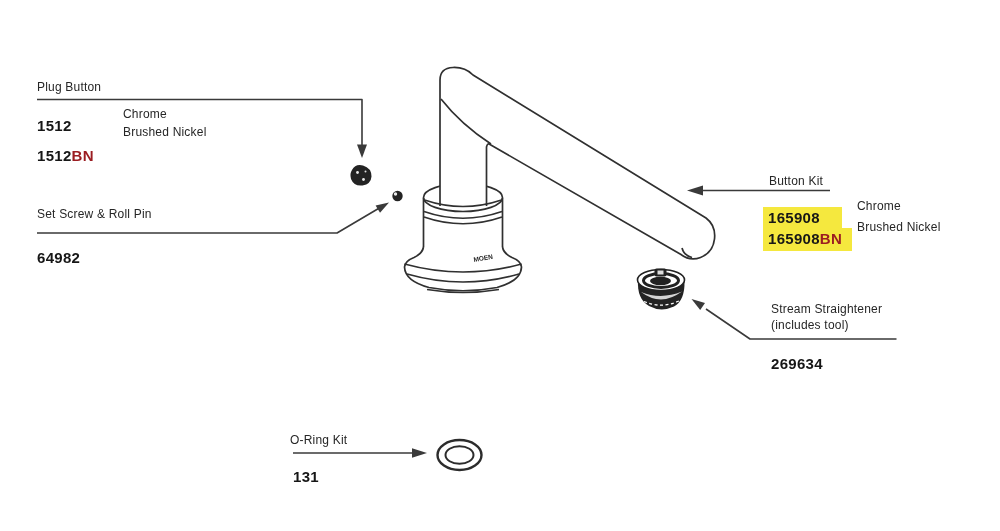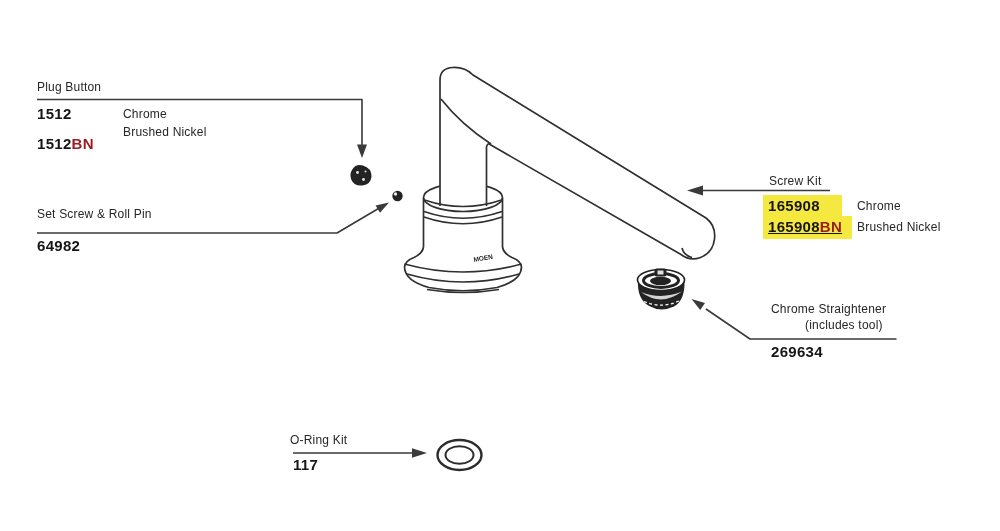--- a/index.html
+++ b/index.html
@@ -5,25 +5,25 @@
 <style>
   html,body{margin:0;padding:0;background:#fff;}
   .stage{
     position:relative;width:1000px;height:531px;overflow:hidden;
     background:var(--c-background,#fff);
     font-family:"Liberation Sans",sans-serif;
   }
   .stage svg{position:absolute;left:0;top:0;z-index:0;}
   .txt{position:absolute;z-index:1;white-space:nowrap;text-align:right;}
   .lbl{font-size:12px;line-height:1.15;letter-spacing:.2px;color:var(--c-text,#262626);}
-  .pn{font-size:15px;line-height:1.1;font-weight:700;letter-spacing:.3px;color:var(--c-number,#161616);}
+  .pn{font-size:15px;line-height:1.1;font-weight:700;letter-spacing:.3px;color:var(--c-number,#161616);margin-top:12px;}
   .suffix{color:var(--c-suffix,#9b1d22);}
   .hl{background:var(--c-highlight,#f5e83e);display:inline-block;}
   .hl1{padding:3px 22px 3px 5px;}
-  .hl2{padding:3px 10px 3px 5px;text-decoration:underline;}
+  .hl2{padding:3px 10px 3px 5px;}
   
   .ln{stroke:var(--c-line,#3a3a3a);stroke-width:1.6;fill:none;stroke-linejoin:round;stroke-linecap:butt;}
   .ah{fill:var(--c-line,#3a3a3a);stroke:none;}
   .dw{stroke:#303030;stroke-width:1.7;fill:none;stroke-linejoin:round;}
   .dwf{stroke:#303030;stroke-width:1.7;fill:#ffffff;stroke-linejoin:round;}
   .dkf{fill:#232323;stroke:none;}
   .wt{fill:#ffffff;stroke:none;}
 </style>
 </head>
 <body>
@@ -107,26 +107,26 @@
 
   <div class="txt lbl" style="left:37px;top:81px">Plug Button</div>
   <div class="txt pn" style="left:37px;top:106px"><span>1512</span><span class="suffix"></span></div>
   <div class="txt lbl" style="left:123px;top:108px">Chrome</div>
   <div class="txt pn" style="left:37px;top:136px"><span>1512</span><span class="suffix">BN</span></div>
   <div class="txt lbl" style="left:123px;top:126px">Brushed Nickel</div>
 
   <div class="txt lbl" style="left:37px;top:208px">Set Screw &amp; Roll Pin</div>
   <div class="txt pn" style="left:37px;top:238px">64982</div>
 
-  <div class="txt lbl" style="left:769px;top:175px">Screw Kit</div>
+  <div class="txt lbl" style="left:769px;top:175px">Button Kit</div>
   <div class="txt" style="left:763px;top:195px"><span class="hl hl1 pn"><span>165908</span><span class="suffix"></span></span></div>
   <div class="txt lbl" style="left:857px;top:200px">Chrome</div>
   <div class="txt" style="left:763px;top:216px"><span class="hl hl2 pn"><span>165908</span><span class="suffix">BN</span></span></div>
   <div class="txt lbl" style="left:857px;top:221px">Brushed Nickel</div>
 
-  <div class="txt lbl" style="left:771px;top:303px">Chrome Straightener</div>
-  <div class="txt lbl" style="left:805px;top:319px">(includes tool)</div>
+  <div class="txt lbl" style="left:771px;top:303px">Stream Straightener</div>
+  <div class="txt lbl" style="left:771px;top:319px">(includes tool)</div>
   <div class="txt pn" style="left:771px;top:344px">269634</div>
 
   <div class="txt lbl" style="left:290px;top:434px">O-Ring Kit</div>
-  <div class="txt pn" style="left:293px;top:457px">117</div>
+  <div class="txt pn" style="left:293px;top:457px">131</div>
 
 </div>
 
 </body></html>

